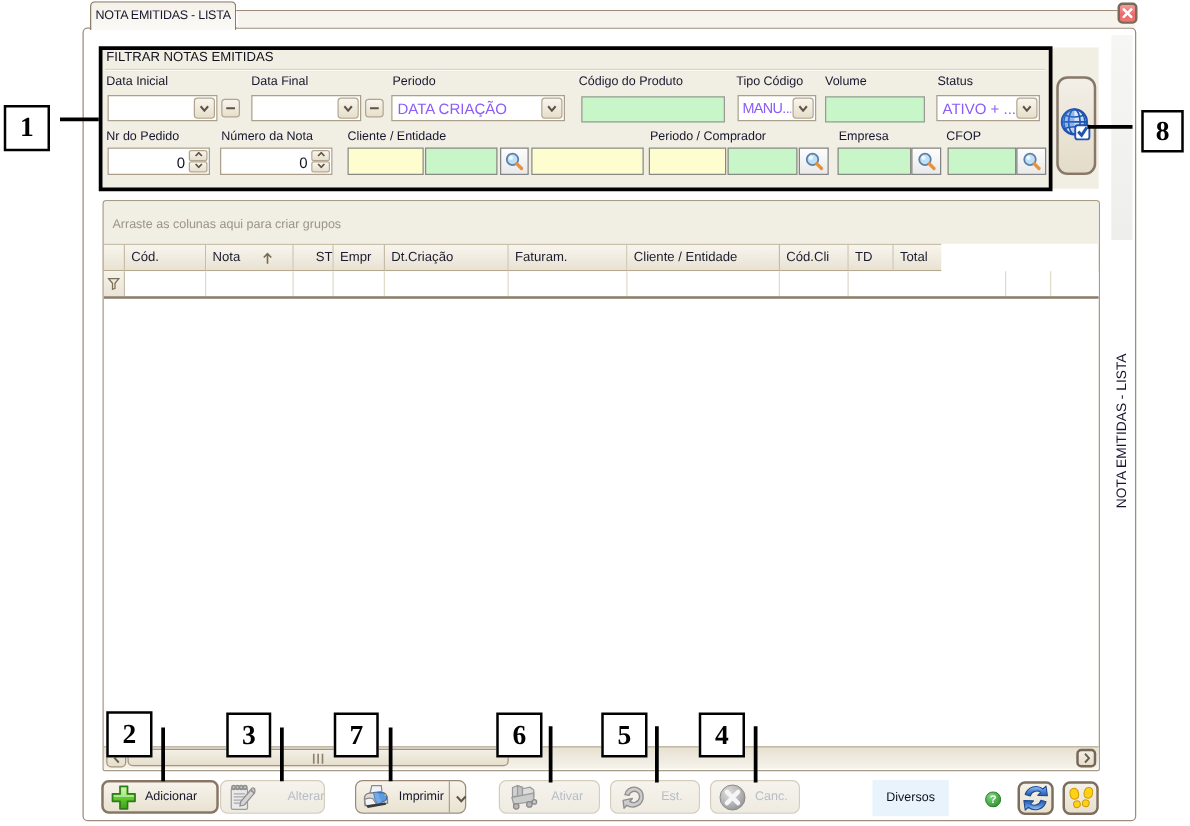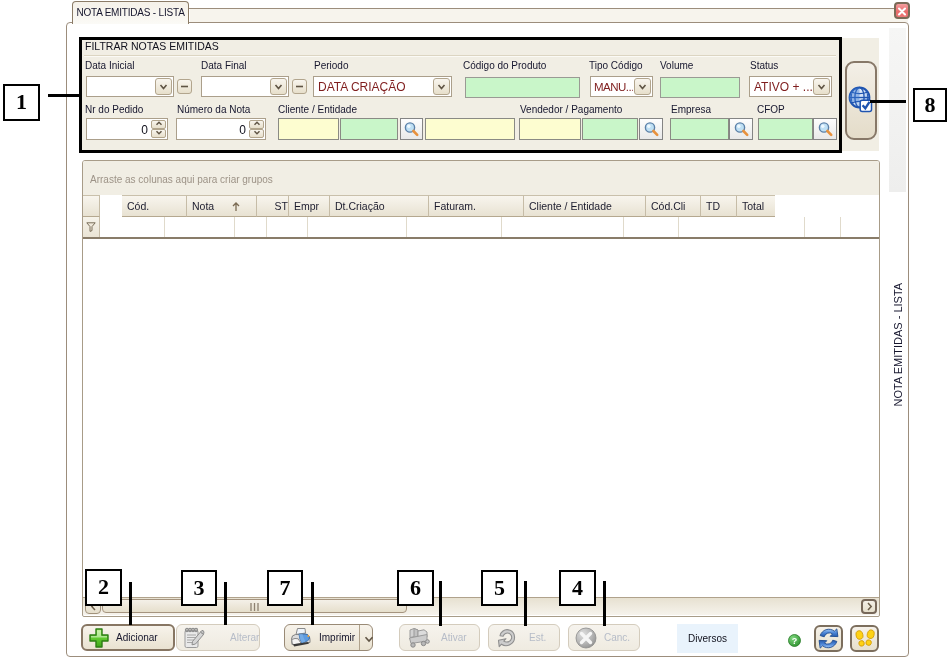--- a/index.html
+++ b/index.html
@@ -12,21 +12,21 @@
   #tabstrip{left:190px;top:9px;width:718px;height:13px;background:#f7f4ed;}
   #tab{left:72px;top:1px;width:115px;height:22px;background:linear-gradient(#f5f1e9,#fbfaf6);border:1px solid #8b7b67;border-bottom:none;border-radius:4px 4px 0 0;text-align:center;font-size:10px;letter-spacing:-0.2px;color:#16162e;line-height:21px;white-space:nowrap;}
   #closebtn{left:894px;top:2px;width:12px;height:13px;border:2px solid #7a6a57;border-radius:4px;background:linear-gradient(#f49e9e,#e96a6a 60%,#ec7777);}
   
   #filterbg{left:82px;top:38px;width:797px;height:113px;background:#f1eee4;}
   #blackrect{left:79px;top:37px;width:757px;height:110px;border:3px solid #000;background:transparent;z-index:30;}
   #ftitle{left:85px;top:40px;font-size:10.5px;color:#10101c;}
   #fline{left:84px;top:55px;width:752px;height:1px;background:#dcd5c2;border-bottom:1px solid #fbfaf5;}
   
   .combo{position:absolute;height:21px;background:#fff;border:1px solid #ab9f8b;box-sizing:border-box;display:flex;align-items:center;}
-  .combo .txt{flex:1;font-size:12px;color:#7f1d1d;padding-left:4px;white-space:nowrap;overflow:hidden;}
+  .combo .txt{flex:1;font-size:12px;color:#8b5cf6;padding-left:4px;white-space:nowrap;overflow:hidden;}
   .cbtn{width:15px;height:15px;margin:1px;background:linear-gradient(#f8f5ee,#e7dfcb);border:1px solid #b2a58d;border-radius:3px;flex:none;display:flex;align-items:center;justify-content:center;}
   .sq{position:absolute;width:15px;height:15px;background:linear-gradient(#f8f5ee,#e7dfcb);border:1px solid #b2a58d;border-radius:3px;box-sizing:border-box;display:flex;align-items:center;justify-content:center;}
   .spinbox{position:absolute;height:22px;background:#fff;border:1px solid #ab9f8b;box-sizing:border-box;}
   .spinbox .num{position:absolute;right:19px;top:4px;font-size:12px;color:#10101c;}
   .spinbtns{position:absolute;right:1px;top:1px;width:15px;height:18px;}
   .spinbtns .sb{position:absolute;left:0;width:15px;height:9px;background:linear-gradient(#f8f5ee,#e7dfcb);border:1px solid #b2a58d;border-radius:2px;box-sizing:border-box;}
   .yf{position:absolute;height:22px;background:#fdfdd0;border:1px solid #8a8a84;box-sizing:border-box;}
   .gf{position:absolute;height:22px;background:#c9f6c9;border:1px solid #8a8a84;box-sizing:border-box;}
   .gf2{position:absolute;height:21px;background:#c9f6c9;border:1px solid #9a9a94;box-sizing:border-box;}
   .mag{position:absolute;height:22px;background:linear-gradient(#fdfdfd,#e9e9e9);border:1px solid #848484;box-sizing:border-box;display:flex;align-items:center;justify-content:center;}
@@ -127,21 +127,21 @@
     <div class="cbtn">
       <svg width="9" height="6" viewBox="0 0 9 6">
         <polyline points="1.5,1 4.5,4.5 7.5,1" fill="none" stroke="#5f5444" stroke-width="1.6"></polyline>
       </svg>
     </div>
   </div>
 
 <div class="lbl" style="left:85px;top:104px;">Nr do Pedido</div>
 <div class="lbl" style="left:177px;top:104px;">Número da Nota</div>
 <div class="lbl" style="left:278px;top:104px;">Cliente / Entidade</div>
-<div class="lbl" style="left:520px;top:104px;">Vendedor / Pagamento</div>
+<div class="lbl" style="left:520px;top:104px;">Periodo / Comprador</div>
 <div class="lbl" style="left:671px;top:104px;">Empresa</div>
 <div class="lbl" style="left:757px;top:104px;">CFOP</div>
 
 <div class="spinbox" style="left:86px;top:118px;width:82px;">
     <span class="num">0</span>
     <span class="spinbtns">
       <span class="sb" style="top:0;">
         <svg width="12" height="5" viewBox="0 0 12 5" style="display:block;margin:0 auto;">
           <polyline points="3.5,3.8 6,1.2 8.5,3.8" fill="none" stroke="#5f5444" stroke-width="1.4"></polyline>
         </svg>
@@ -226,21 +226,21 @@
 <rect x="13.2" y="14.2" width="11.3" height="11.3" rx="2" fill="#fff" stroke="#1f54b0" stroke-width="1.5"></rect>
 <path d="M15.6,19.3 L18.3,22.3 L22.5,15.8" fill="none" stroke="#1f54b0" stroke-width="2.4"></path>
 </svg></div>
 
 <div class="abs" id="grid">
   <div id="gband">
       <span>Arraste as colunas aqui para criar grupos</span>
     </div>
   <div id="ghead">
     <div class="hc" style="width:17px;"></div>
-    <div class="hc" style="width:65px;margin-left:22px;">Cód.</div>
+    <div class="hc" style="width:65px;">Cód.</div>
     <div class="hc" style="width:70px;">Nota<span style="position:absolute;left:45px;top:6px;"><svg width="8" height="10" viewBox="0 0 8 10">
             <path d="M4,1 L4,9 M1,4 L4,1 L7,4" fill="none" stroke="#7a6a52" stroke-width="1.3"></path>
           </svg></span></div>
     <div class="hc" style="width:32px;text-align:right;">ST</div>
     <div class="hc" style="width:41px;">Empr</div>
     <div class="hc" style="width:99px;">Dt.Criação</div>
     <div class="hc" style="width:95px;">Faturam.</div>
     <div class="hc" style="width:122px;">Cliente / Entidade</div>
     <div class="hc" style="width:55px;">Cód.Cli</div>
     <div class="hc" style="width:36px;">TD</div>
@@ -364,21 +364,21 @@
           <stop offset="0" stop-color="#dedede"></stop>
           <stop offset="0.6" stop-color="#b4b4b4"></stop>
           <stop offset="1" stop-color="#8f8f8f"></stop>
         </radialGradient>
       </defs>
       <circle cx="12" cy="12" r="10" fill="url(#gc)" stroke="#8a8a8a" stroke-width="0.8"></circle>
       <path d="M7.5,7.5 L16.5,16.5 M16.5,7.5 L7.5,16.5" stroke="#f5f5f5" stroke-width="3.4" stroke-linecap="round"></path>
     </svg>
     <span class="cap" style="margin-left:6px;">Canc.</span>
   </div>
-<div class="abs" style="left:677px;top:624px;width:61px;height:29px;background:#e9f3fc;font-size:10px;color:#10101c;text-align:center;line-height:29px;">Diversos</div>
+<div class="abs" style="left:698px;top:624px;width:61px;height:29px;background:#e9f3fc;font-size:10px;color:#10101c;text-align:center;line-height:29px;">Diversos</div>
 <div class="abs" style="left:788px;top:633px;"><svg width="13" height="13" viewBox="0 0 13 13">
       <defs>
         <radialGradient id="gh" cx="0.35" cy="0.3" r="0.8">
           <stop offset="0" stop-color="#7fd87f"></stop>
           <stop offset="1" stop-color="#2d8f2d"></stop>
         </radialGradient>
       </defs>
       <circle cx="6.5" cy="6.5" r="6" fill="url(#gh)" stroke="#257a25" stroke-width="0.8"></circle>
       <text x="6.5" y="9.6" font-family="Liberation Sans" font-size="9" font-weight="bold" fill="#fff" text-anchor="middle">?</text>
     </svg></div>

